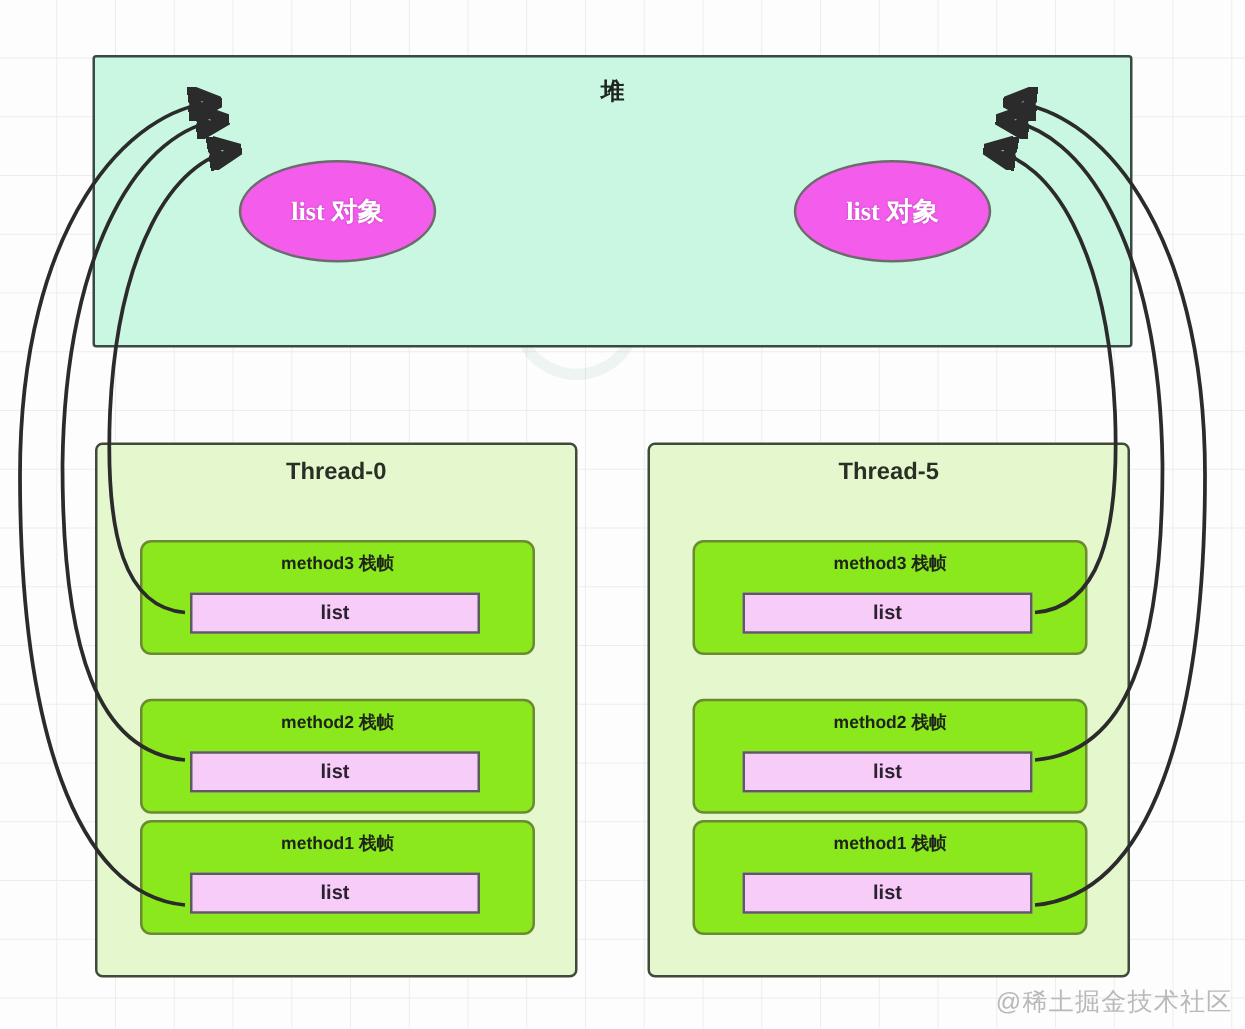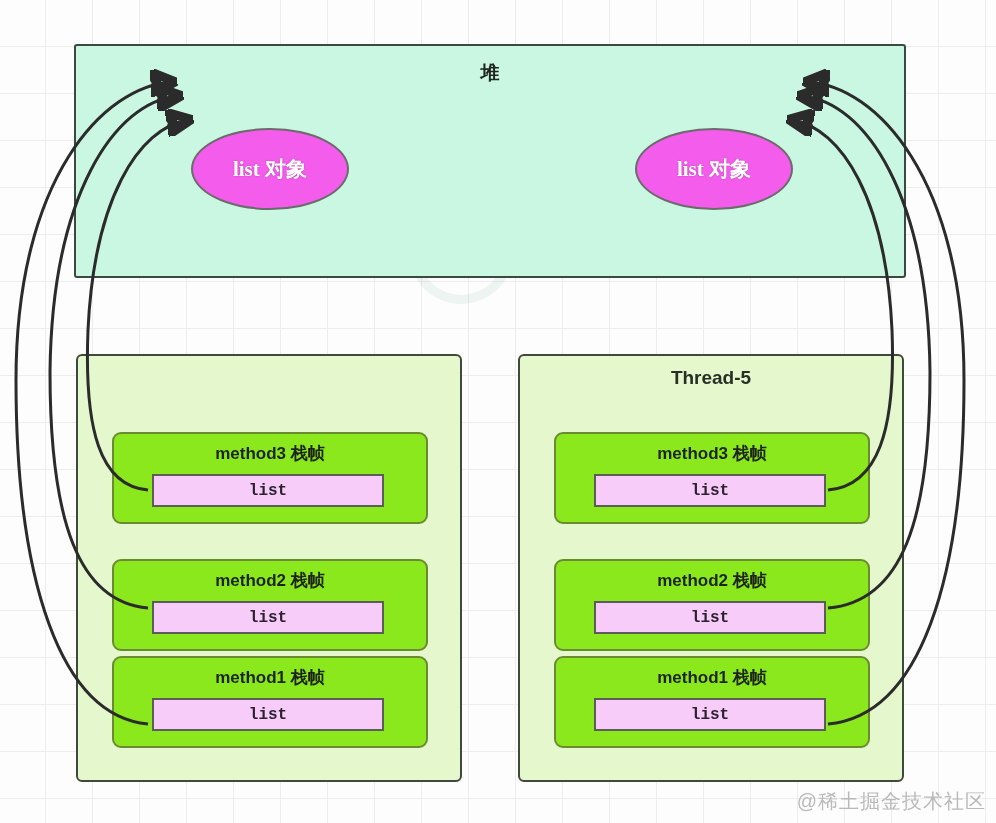--- a/index.html
+++ b/index.html
@@ -97,31 +97,31 @@
     border:2px solid #6c8a32;
     border-radius:9px;
     box-sizing:border-box;
   }
   .frame-0{top:76px;}
   .frame-1{top:203px;}
   .frame-2{top:300px;}
   .frame-title{
     position:absolute;left:0;top:8px;width:100%;
     text-align:center;
-    font-size:17px;font-weight:bold;color:#1e2419;
+    font-size:14px;font-weight:bold;color:#1e2419;
   }
   .slot{
     position:absolute;
     left:38px;top:40px;
     width:232px;height:33px;
     background:#f8ccf8;
     border:2px solid #5c5c5c;
     box-sizing:border-box;
     display:flex;align-items:center;justify-content:center;
-    font-size:16px;font-weight:bold;color:#2b2230;font-family:Liberation Mono, monospace;
+    font-size:16px;font-weight:bold;color:#2b2230;
   }
 
   
   #arrows{position:absolute;left:0;top:0;width:996px;height:823px;pointer-events:none;}
   #arrows path{fill:none;stroke:#2b2b2b;stroke-width:3;}
 
   
   #corner-wm{
     position:absolute;right:10px;bottom:8px;
     font-size:20px;color:#b9b9b9;
@@ -140,20 +140,21 @@
     <div class="wm-sub">www.itheima.com</div>
   </div>
 
   <div id="heap">
     <div id="heap-title">堆</div>
     <div class="ellipse" id="ellipse-left">list 对象</div>
     <div class="ellipse" id="ellipse-right">list 对象</div>
   </div>
 
   <div class="thread" id="thread-0">
+    <div class="thread-title">Thread-0</div>
 
     <div class="frame frame-0">
       <div class="frame-title">method3 栈帧</div>
       <div class="slot">list</div>
     </div>
 
     <div class="frame frame-1">
       <div class="frame-title">method2 栈帧</div>
       <div class="slot">list</div>
     </div>

